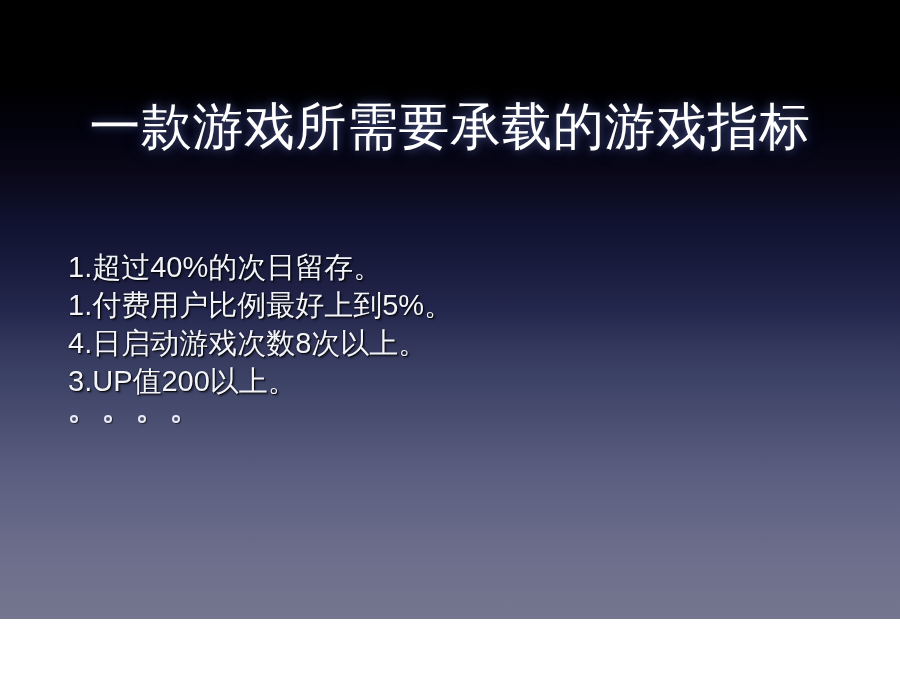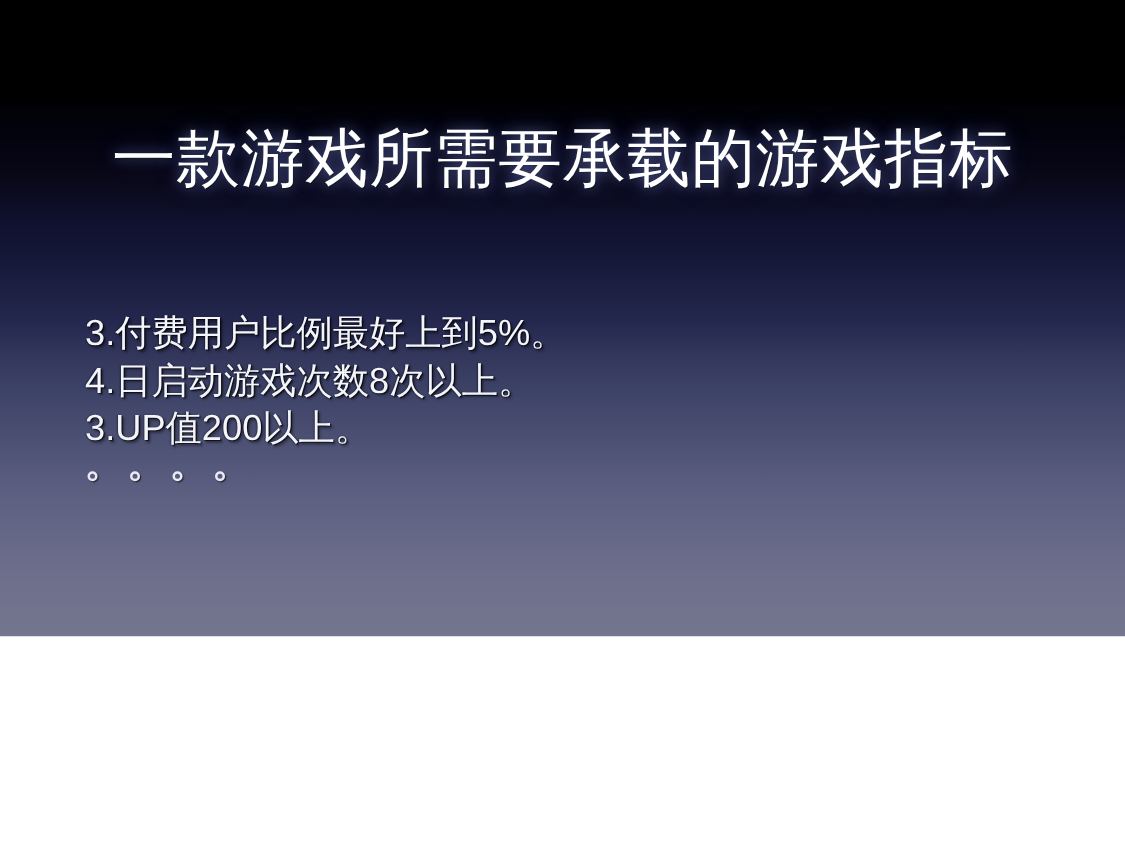--- a/index.html
+++ b/index.html
@@ -10,21 +10,21 @@
   body {
     width: 900px;
     height: 677px;
     overflow: hidden;
     font-family: "Liberation Sans", "DejaVu Sans", sans-serif;
   }
 
   #slide {
     position: relative;
     width: 900px;
-    height: 509px;
+    height: 619px;
     box-sizing: border-box;
     background: linear-gradient(
       to bottom,
       #000000 0%,
       #000000 14%,
       #030310 22%,
       #0a0818 28%,
       #101231 36%,
       #171a3a 42%,
       #24274d 50%,
@@ -108,23 +108,24 @@
 <body>
 
 <div id="slide">
 
   <div id="title-block">
     <h1 id="slide-title">一款游戏所需要承载的游戏指标</h1>
   </div>
 
   <div id="body-block">
 
+    <div class="list-item">1.超过40%的次日留存。</div>
 
 
-    <div class="list-item">3.付费用户比例最好上到5%。</div>
+    <div class="list-item">1.付费用户比例最好上到5%。</div>
 
     <div class="list-item">4.日启动游戏次数8次以上。</div>
 
 
     <div class="list-item">3.UP值200以上。</div>
 
 
     <div id="ellipsis-row">
       <span class="ellipsis-dot"></span>
       <span class="ellipsis-dot"></span>

